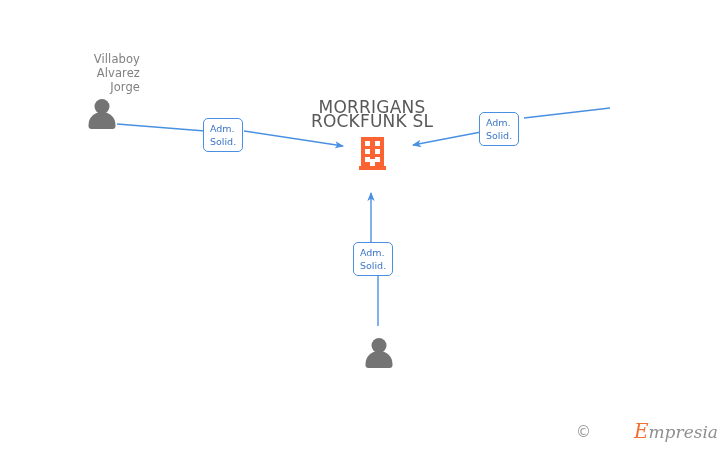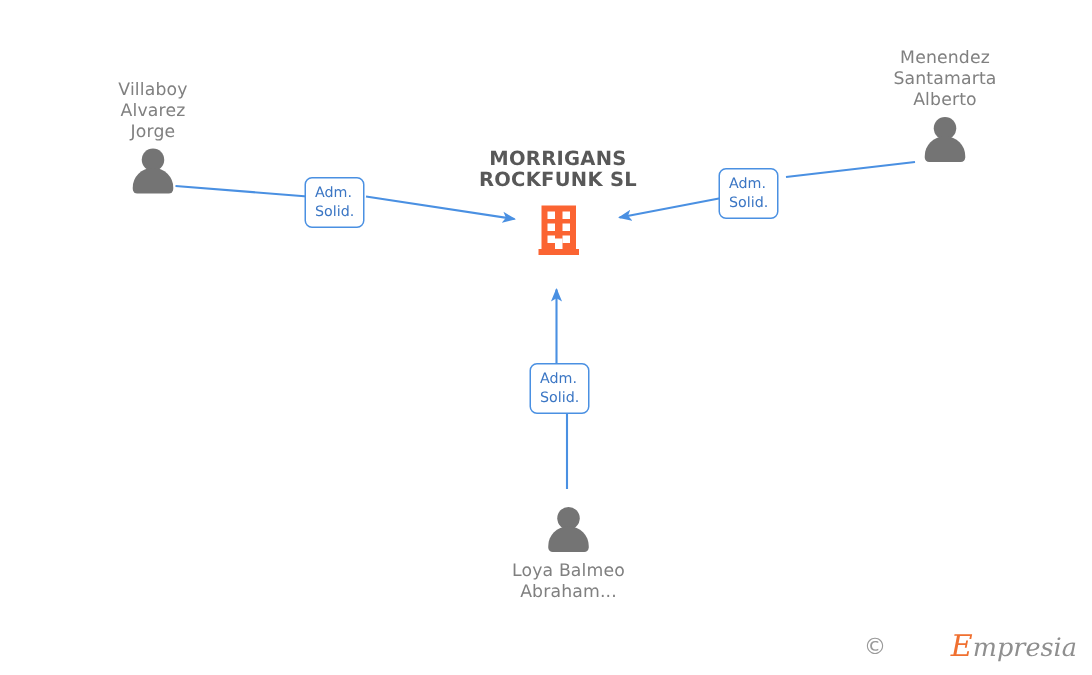--- a/index.html
+++ b/index.html
@@ -71,22 +71,22 @@
   
   #company {
     position: absolute;
     left: 297px;
     top: 100px;
     width: 150px;
     text-align: center;
   }
   #company .cname {
     color: #585858;
-    font-size: 13px;
-    font-weight: bold;
+    font-size: 17px;
+    font-weight: normal;
     line-height: 14px;
     letter-spacing: 0.2px;
   }
   #company .building {
     margin: 9px auto 0 auto;
     width: 27px;
     height: 33px;
     position: relative;
   }
   #company .building .tower {
@@ -195,41 +195,33 @@
       <div class="win" style="left:6px;  top:12px;"></div>
       <div class="win" style="left:16px; top:12px;"></div>
       <div class="win" style="left:6px;  top:20px;"></div>
       <div class="win" style="left:16px; top:20px;"></div>
       <div class="door"></div>
       <div class="base"></div>
     </div>
   </div>
 
   <div class="person label-above" style="left:27px; top:52px;">
-    <div class="pname" style="width: 76px; margin: 0px auto 5px;">Villaboy Alvarez Jorge</div>
+    <div class="pname" style="width: 76px; margin: 0px auto 5px; text-align: right;">Villaboy Alvarez Jorge</div>
     <div class="avatar">
       <div class="head"></div>
       <div class="body"></div>
     </div>
   </div>
 
-  <div class="person label-above" style="left:555px; top:31px;">
-    <div class="pname" style="width: 96px; margin: 0px auto 5px;">Menendez Santamarta Alberto</div>
-    <div class="avatar">
-      <div class="head"></div>
-      <div class="body"></div>
-    </div>
-  </div>
 
   <div class="person label-below" style="left:304px; top:338px;">
     <div class="avatar">
       <div class="head"></div>
       <div class="body"></div>
     </div>
-    <div class="pname" style="width: 92px; margin: 5px auto 0px;">Loya Balmeo Abraham...</div>
   </div>
 
   <div class="rel-box" style="left:203px; top:118px;">
     <div>Adm.</div>
     <div>Solid.</div>
   </div>
 
   <div class="rel-box" style="left:479px; top:112px;">
     <div>Adm.</div>
     <div>Solid.</div>

